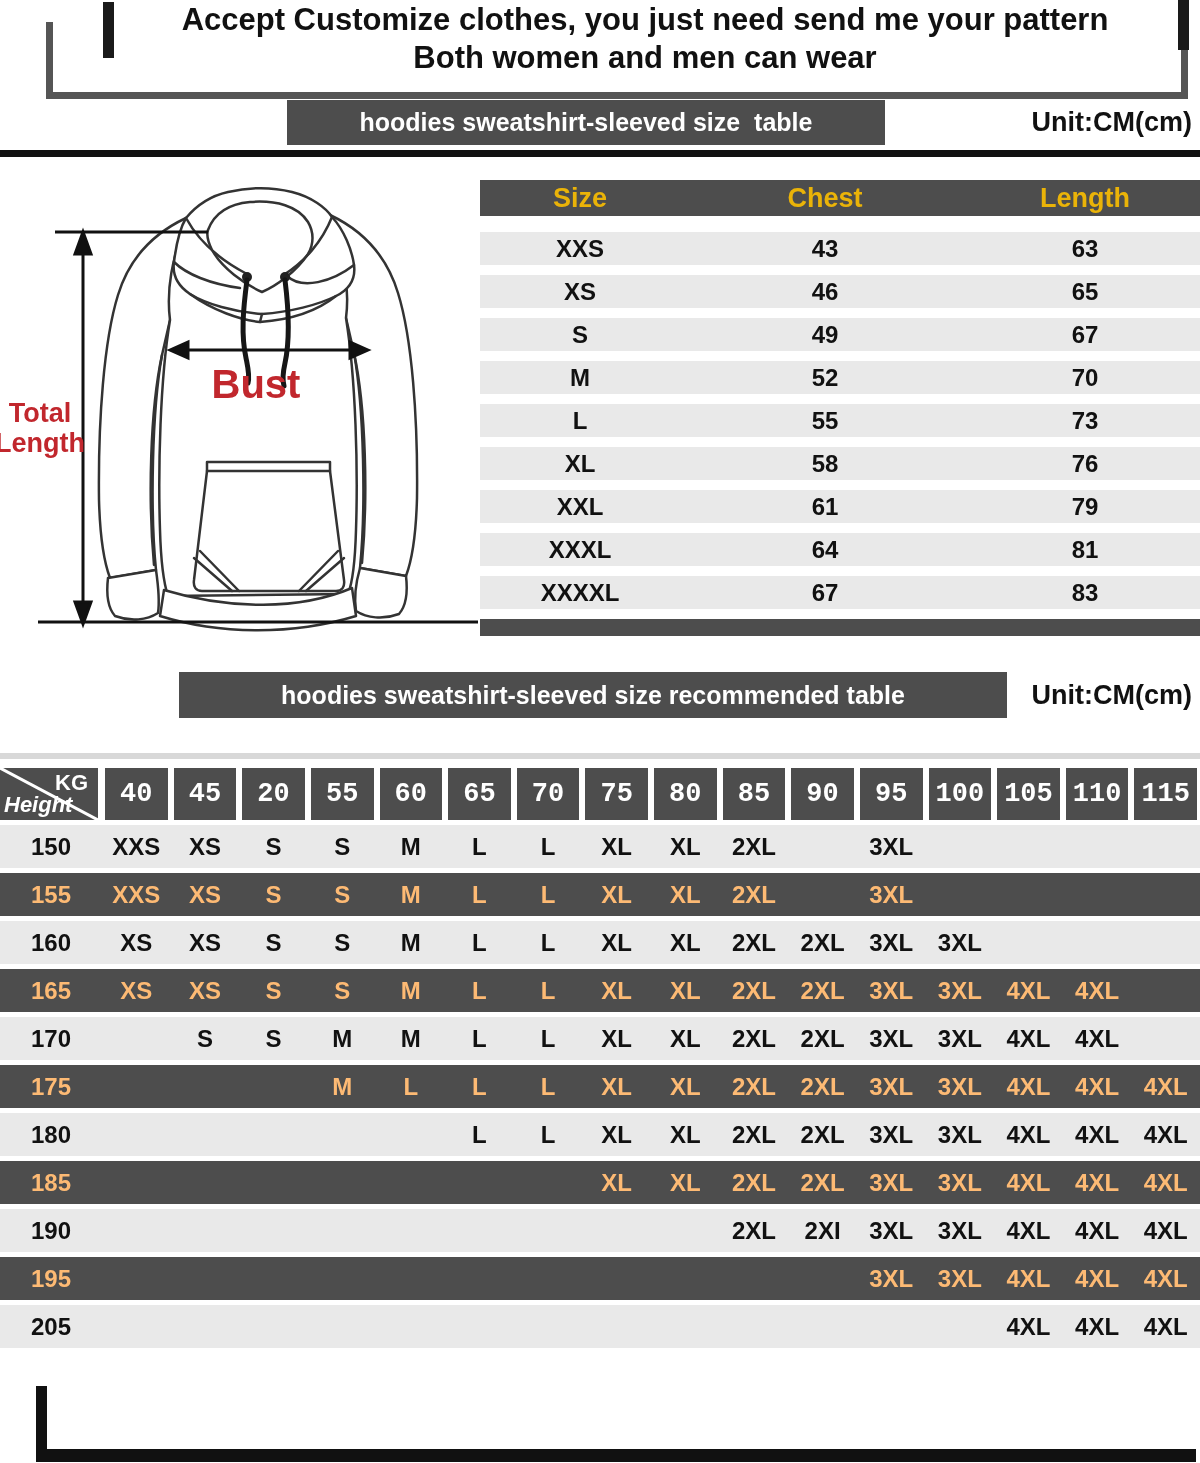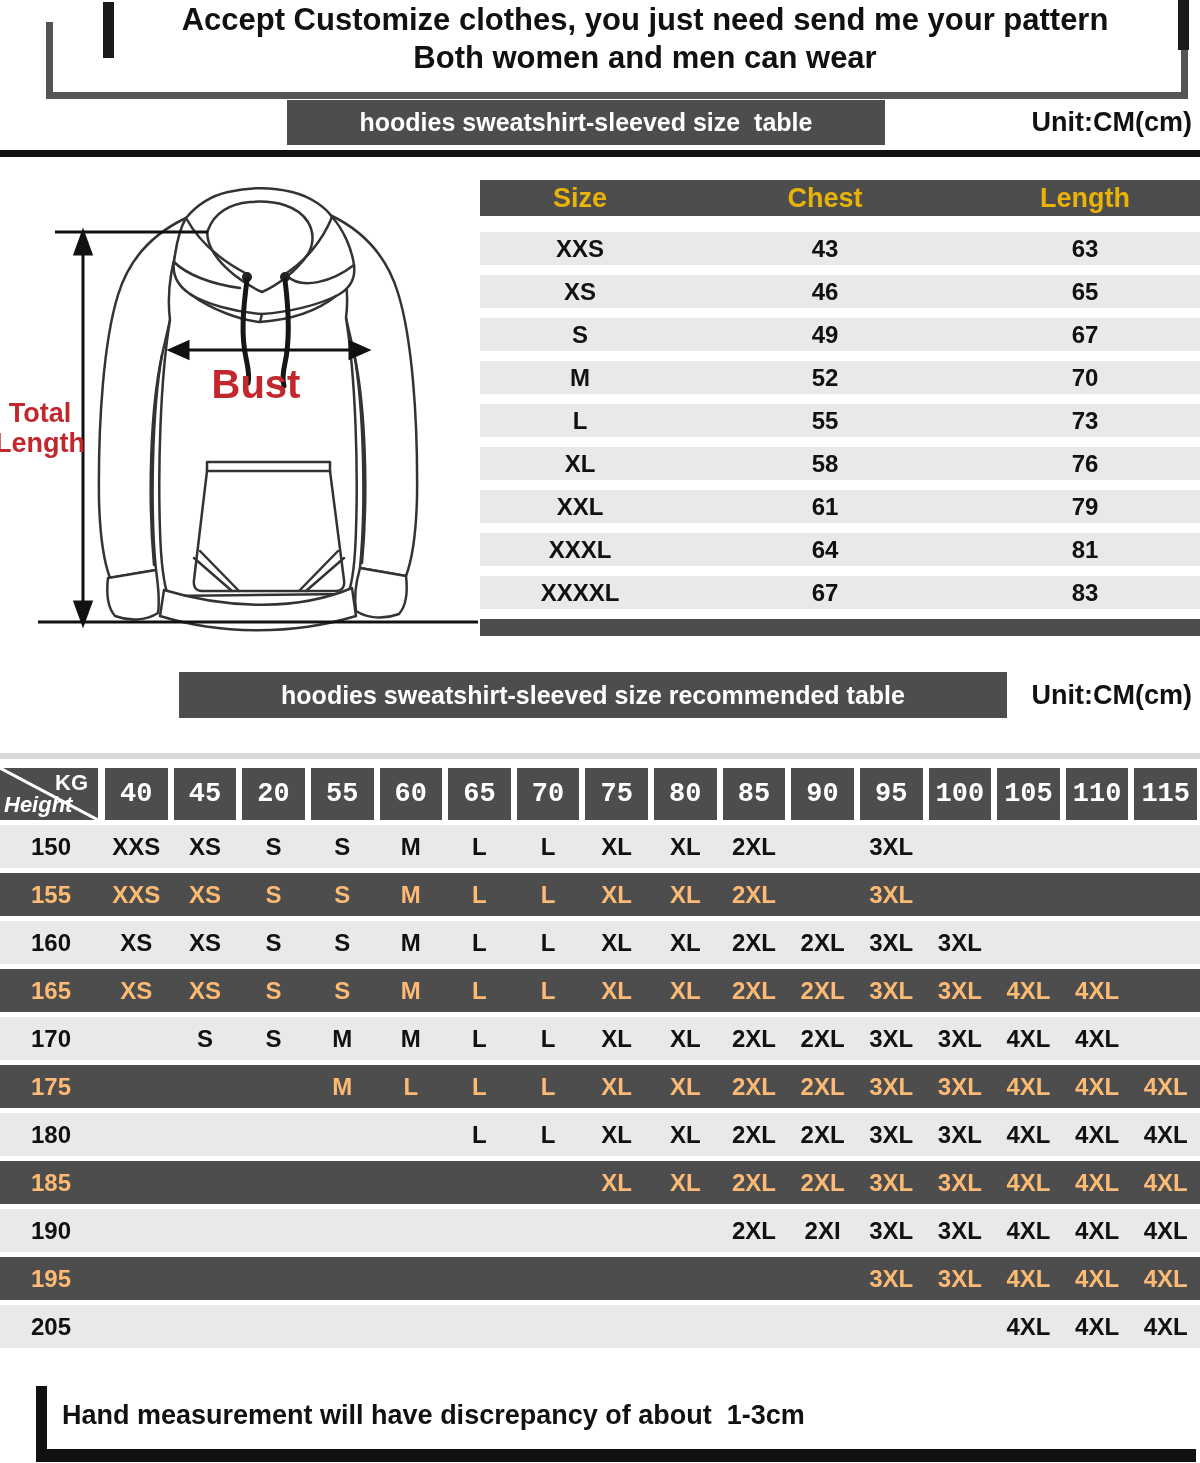--- a/index.html
+++ b/index.html
@@ -416,16 +416,15 @@
           <div></div>
           <div></div>
           <div>4XL</div>
           <div>4XL</div>
           <div>4XL</div>
         </div>
       </div>
   </div>
 
   <div class="foot-bracket"></div>
-  <div class="foot-note">Hand measurement will have discrepancy of about  1-3cm</div>
   <div class="foot-conv">1inch=2.54cm</div>
 
 </div>
 
 </body></html>

